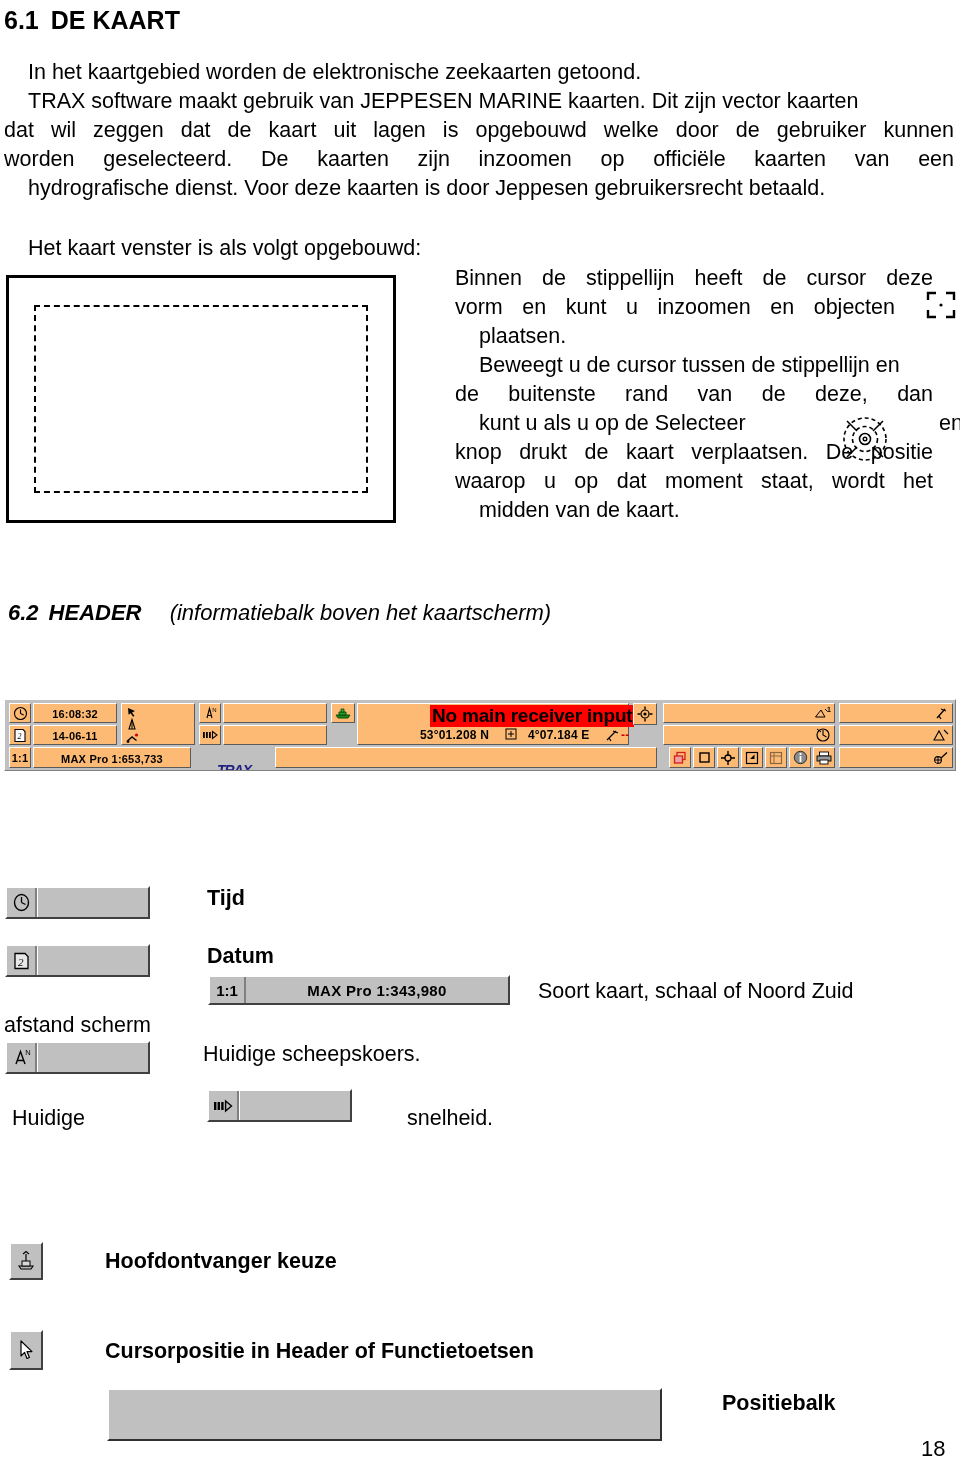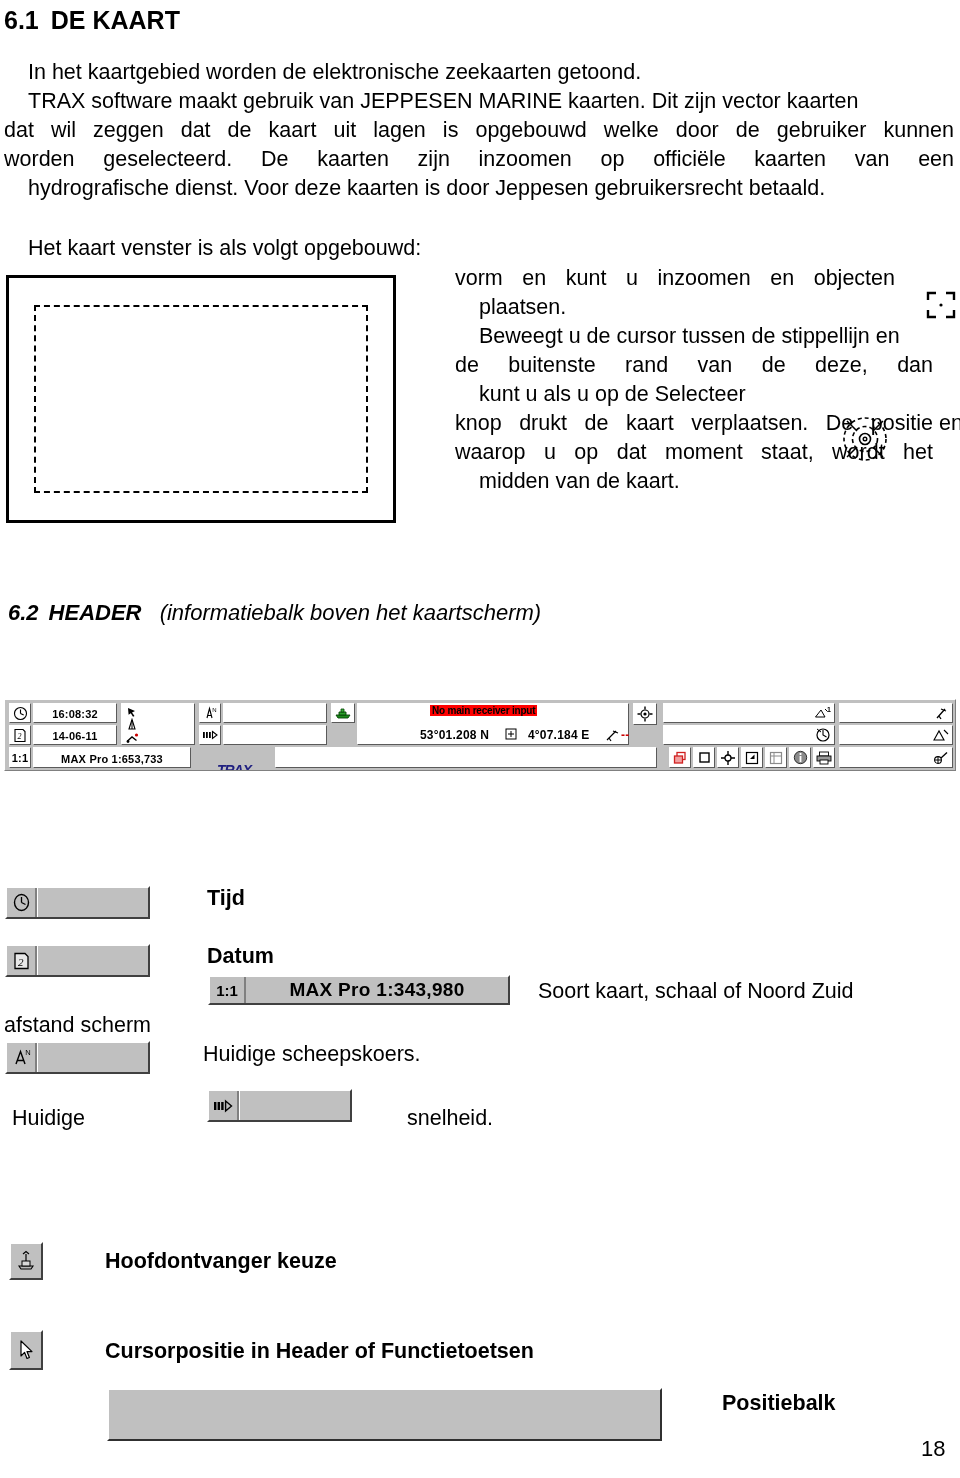--- a/index.html
+++ b/index.html
@@ -38,32 +38,32 @@
   }
 
   
   .hdr{
     position:absolute;background:#c0c0c0;
     border-top:1px solid #fff;border-left:1px solid #fff;
     border-right:1px solid #808080;border-bottom:1px solid #808080;
     box-sizing:border-box;overflow:hidden;
   }
   .cell{
-    position:absolute;box-sizing:border-box;background:#ffffff;
+    position:absolute;box-sizing:border-box;background:#fdba74;
     border-top:1px solid #fff;border-left:1px solid #fff;
     border-right:1px solid #5a5a5a;border-bottom:1px solid #5a5a5a;
   }
   .val{
     position:absolute;font-size:11px;font-weight:bold;
     font-family:"Liberation Sans", sans-serif;white-space:nowrap;
     letter-spacing:0.2px;
   }
   .redband{
     position:absolute;background:#ff0000;color:#000;
-    font-size:10px;font-weight:bold;padding:0 2px;white-space:nowrap;
+    font-size:19px;font-weight:bold;padding:0 2px;white-space:nowrap;
     letter-spacing:-0.2px;
   }
   .icn{position:absolute;display:flex;align-items:center;justify-content:center;}
   .icn svg{display:block;}
   .traxlogo{
     position:absolute;text-align:center;line-height:1;margin-top:16px;
   }
   .traxlogo .t1{font-size:14px;font-weight:bold;font-style:italic;color:#202080;letter-spacing:-1px;display:block;}
   .traxlogo .t2{font-size:7px;font-weight:bold;color:#4040a0;letter-spacing:0px;display:block;}
 
@@ -97,21 +97,21 @@
     position:absolute;box-sizing:border-box;background:#c0c0c0;
     border:2px solid;border-color:#fff #404040 #404040 #fff;
     display:flex;align-items:center;
   }
   .scaleWidget .r{
     flex:0 0 34px;display:flex;align-items:center;justify-content:center;
     font-size:15px;font-weight:bold;border-right:2px solid #808080;height:100%;
   }
   .scaleWidget .v{
     flex:1 1 auto;display:flex;align-items:center;justify-content:center;
-    font-size:19px;font-weight:bold;letter-spacing:0.3px;
+    font-size:15px;font-weight:bold;letter-spacing:0.3px;
   }
 
   .pageno{position:absolute;font-size:22px;}
 
   .cursorIcon{position:absolute;}
 </style>
 </head>
 <body>
 
 <div class="page">
@@ -128,20 +128,21 @@
     <span class="line nojust">hydrografische dienst. Voor deze kaarten is door Jeppesen gebruikersrecht  betaald.</span>
   </div>
 
   <div class="para nojust" style="left:4px;top:234px;width:500px;">Het kaart venster is als volgt opgebouwd:</div>
 
   <div class="mapwin" style="left:6px;top:275px;width:390px;height:248px;">
     <div class="dashed" style="left:25px;top:27px;right:25px;bottom:27px;"></div>
   </div>
 
   <div class="para" style="left:455px;top:264px;width:478px;">
+    <span class="line" style="display:block;text-align:justify;text-align-last:justify;">Binnen de stippellijn heeft de cursor deze</span>
     <span class="line" style="display:block;text-align:justify;text-align-last:justify;width:440px;">vorm en kunt u inzoomen en objecten</span>
     <span class="line nojust">plaatsen.</span>
     <span class="line nojust">Beweegt u de cursor tussen de stippellijn en</span>
     <span class="line" style="display:block;text-align:justify;text-align-last:justify;">de buitenste rand van de deze, dan</span>
     <span class="line nojust">kunt u als u op de Selecteer</span>
     <span class="line" style="display:block;text-align:justify;text-align-last:justify;">knop drukt de kaart verplaatsen. De positie</span>
     <span class="line" style="display:block;text-align:justify;text-align-last:justify;">waarop u op dat moment staat, wordt het</span>
     <span class="line nojust">midden van de kaart.</span>
   </div>
 
@@ -166,21 +167,21 @@
         <circle cx="27" cy="27" r="12.5" stroke-width="1.6" stroke-dasharray="4 3"></circle>
         <circle cx="27" cy="27" r="5.5" stroke-width="1.6"></circle>
         <circle cx="27" cy="27" r="1.8" stroke-width="1.4"></circle>
         <path d="M9 9 L19 19 M45 9 L35 19 M9 45 L19 35 M45 45 L35 35" stroke-width="1.5"></path>
       </g>
     </svg>
   </div>
 
   <div class="h-sec2" style="left:8px;top:600px;">
     <span class="num">6.2</span><span>HEADER</span>
-    <span class="paren" style="margin-left:12px;">(informatiebalk boven het kaartscherm)</span>
+    <span class="paren" style="margin-left:22px;">(informatiebalk boven het kaartscherm)</span>
   </div>
 
   <div class="hdr" style="left:4px;top:699px;width:952px;height:72px;">
 
     <div class="cell" style="left:4px;top:3px;width:22px;height:20px;">
       <div class="icn" style="left:0;top:0;right:0;bottom:0;">
         <svg width="15" height="15" viewBox="0 0 16 16">
             <circle cx="8" cy="8" r="6.4" fill="none" stroke="#000" stroke-width="1.2"></circle>
             <path d="M8 8 V3.6 M8 8 L11.4 9.6" stroke="#000" stroke-width="1.2" fill="none"></path>
           </svg>

